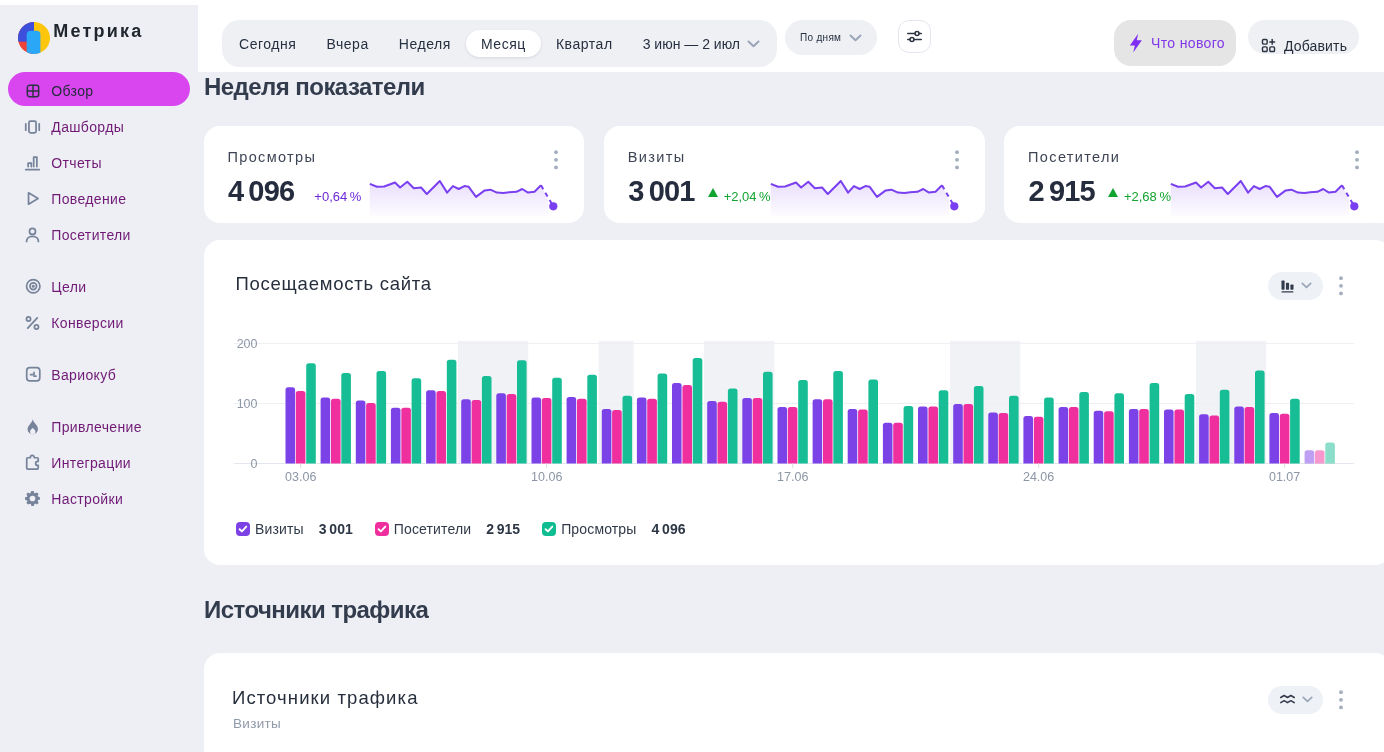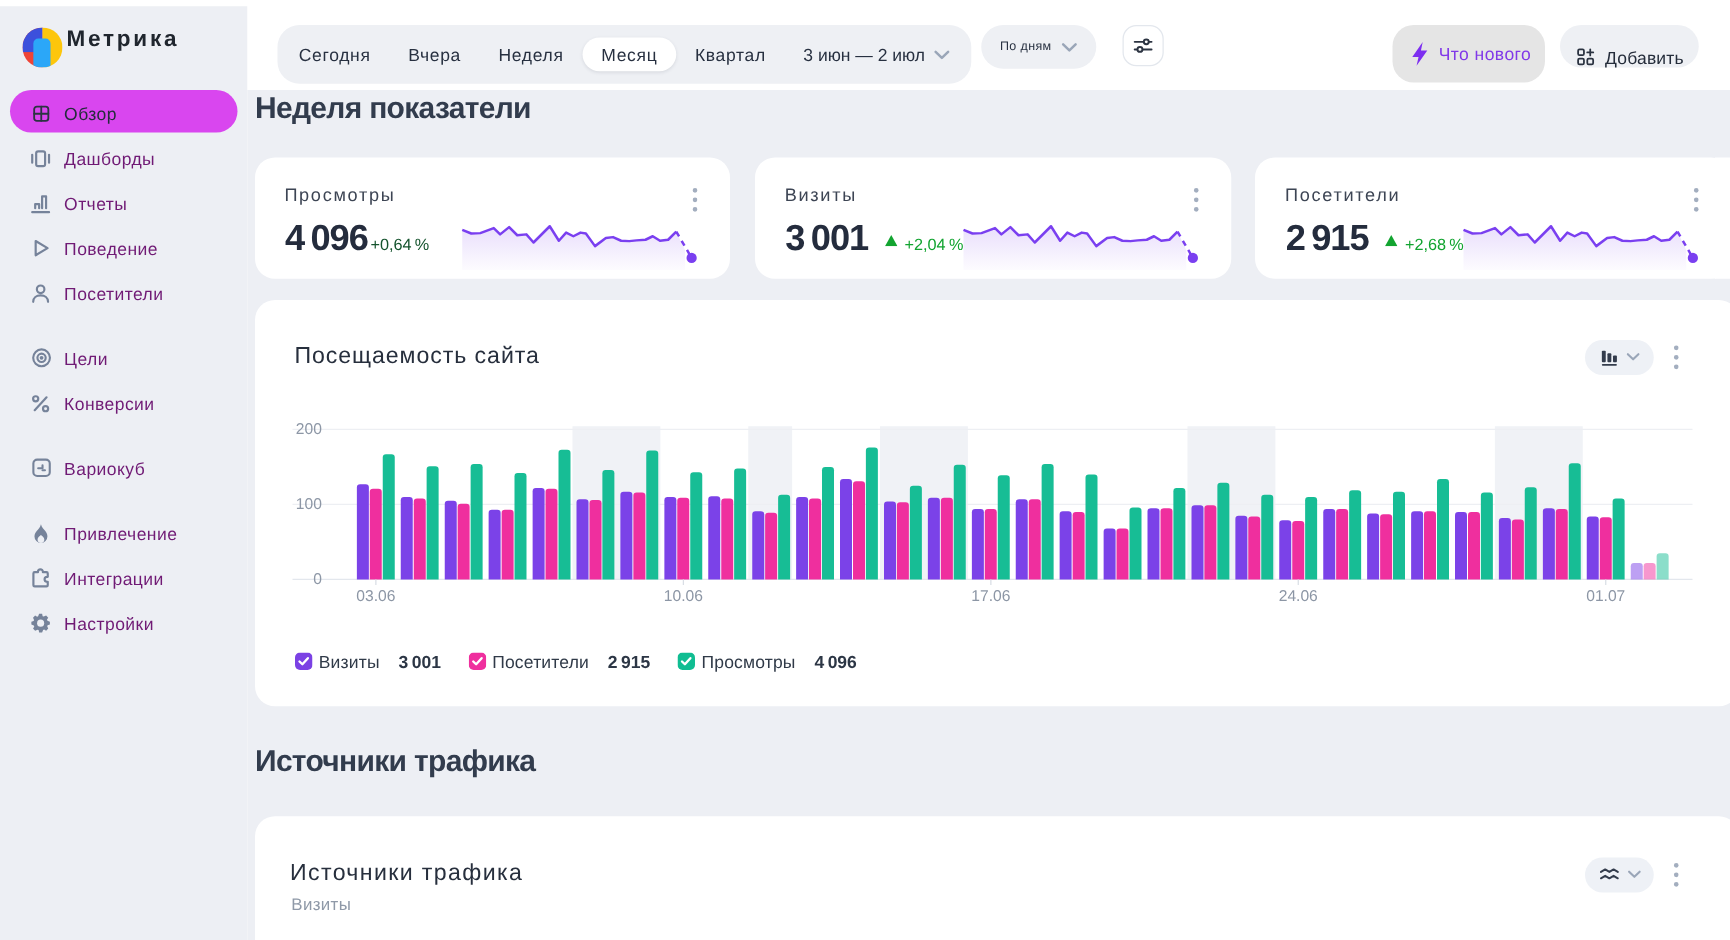--- a/index.html
+++ b/index.html
@@ -23,21 +23,21 @@
 .newbtn{position:absolute;left:1114px;top:20px;height:46px;background:#e5e5e5;border-radius:17px;display:flex;align-items:center;padding:0 11px 0 12px;font-size:14px;letter-spacing:0.35px;color:#8038e8;z-index:6}
 .newbtn svg{margin-right:5px}
 .addbtn{position:absolute;left:1248px;top:20px;height:34px;background:#eef0f4;border-radius:17px;display:flex;align-items:flex-end;padding:0 12px;font-size:14px;letter-spacing:0.15px;color:#252d3b;z-index:6}
 .addbtn svg{margin-right:7px}
 .h1{position:absolute;left:204px;font-size:24px;font-weight:700;color:#323c4d;letter-spacing:-0.55px;z-index:6}
 .mcard{position:absolute;top:126px;height:96.5px;background:#fff;border-radius:16px;z-index:6}
 .mtitle{position:absolute;left:24px;top:23px;font-size:14.5px;letter-spacing:1.35px;color:#3d4554}
 .mrow{position:absolute;left:24.5px;top:48.8px;display:flex;align-items:baseline}
 .mval{font-size:29px;font-weight:700;color:#242c3d;letter-spacing:-0.8px}
 .mdelta{font-size:13px;margin-left:6px}
-.mdelta.gray{color:#14532d;margin-left:2px}
+.mdelta.gray{color:#6d28d9;margin-left:20px}
 .mdelta.green{color:#12a430}
 .mtri{margin-left:13px;display:flex;align-self:center;margin-top:3px}
 .mdots{position:absolute;right:26px;top:24px}
 .chartcard{position:absolute;left:203.5px;top:240px;width:1187px;height:325px;background:#fff;border-radius:16px;z-index:6}
 .ctitle{position:absolute;left:32px;top:32.5px;font-size:18.5px;letter-spacing:0.75px;color:#272f3d}
 .cbtn{position:absolute;width:55.5px;height:27.5px;background:#eef1f6;border-radius:14px;display:flex;align-items:center;justify-content:center;gap:5px}
 .cdots{position:absolute;right:47.5px}
 .legend{position:absolute;left:32.5px;top:280.5px;display:flex;align-items:center;font-size:14px}
 .litem{display:flex;align-items:center;margin-right:22px}
 .llab{color:#303a48;margin-left:5px;letter-spacing:0.15px}

